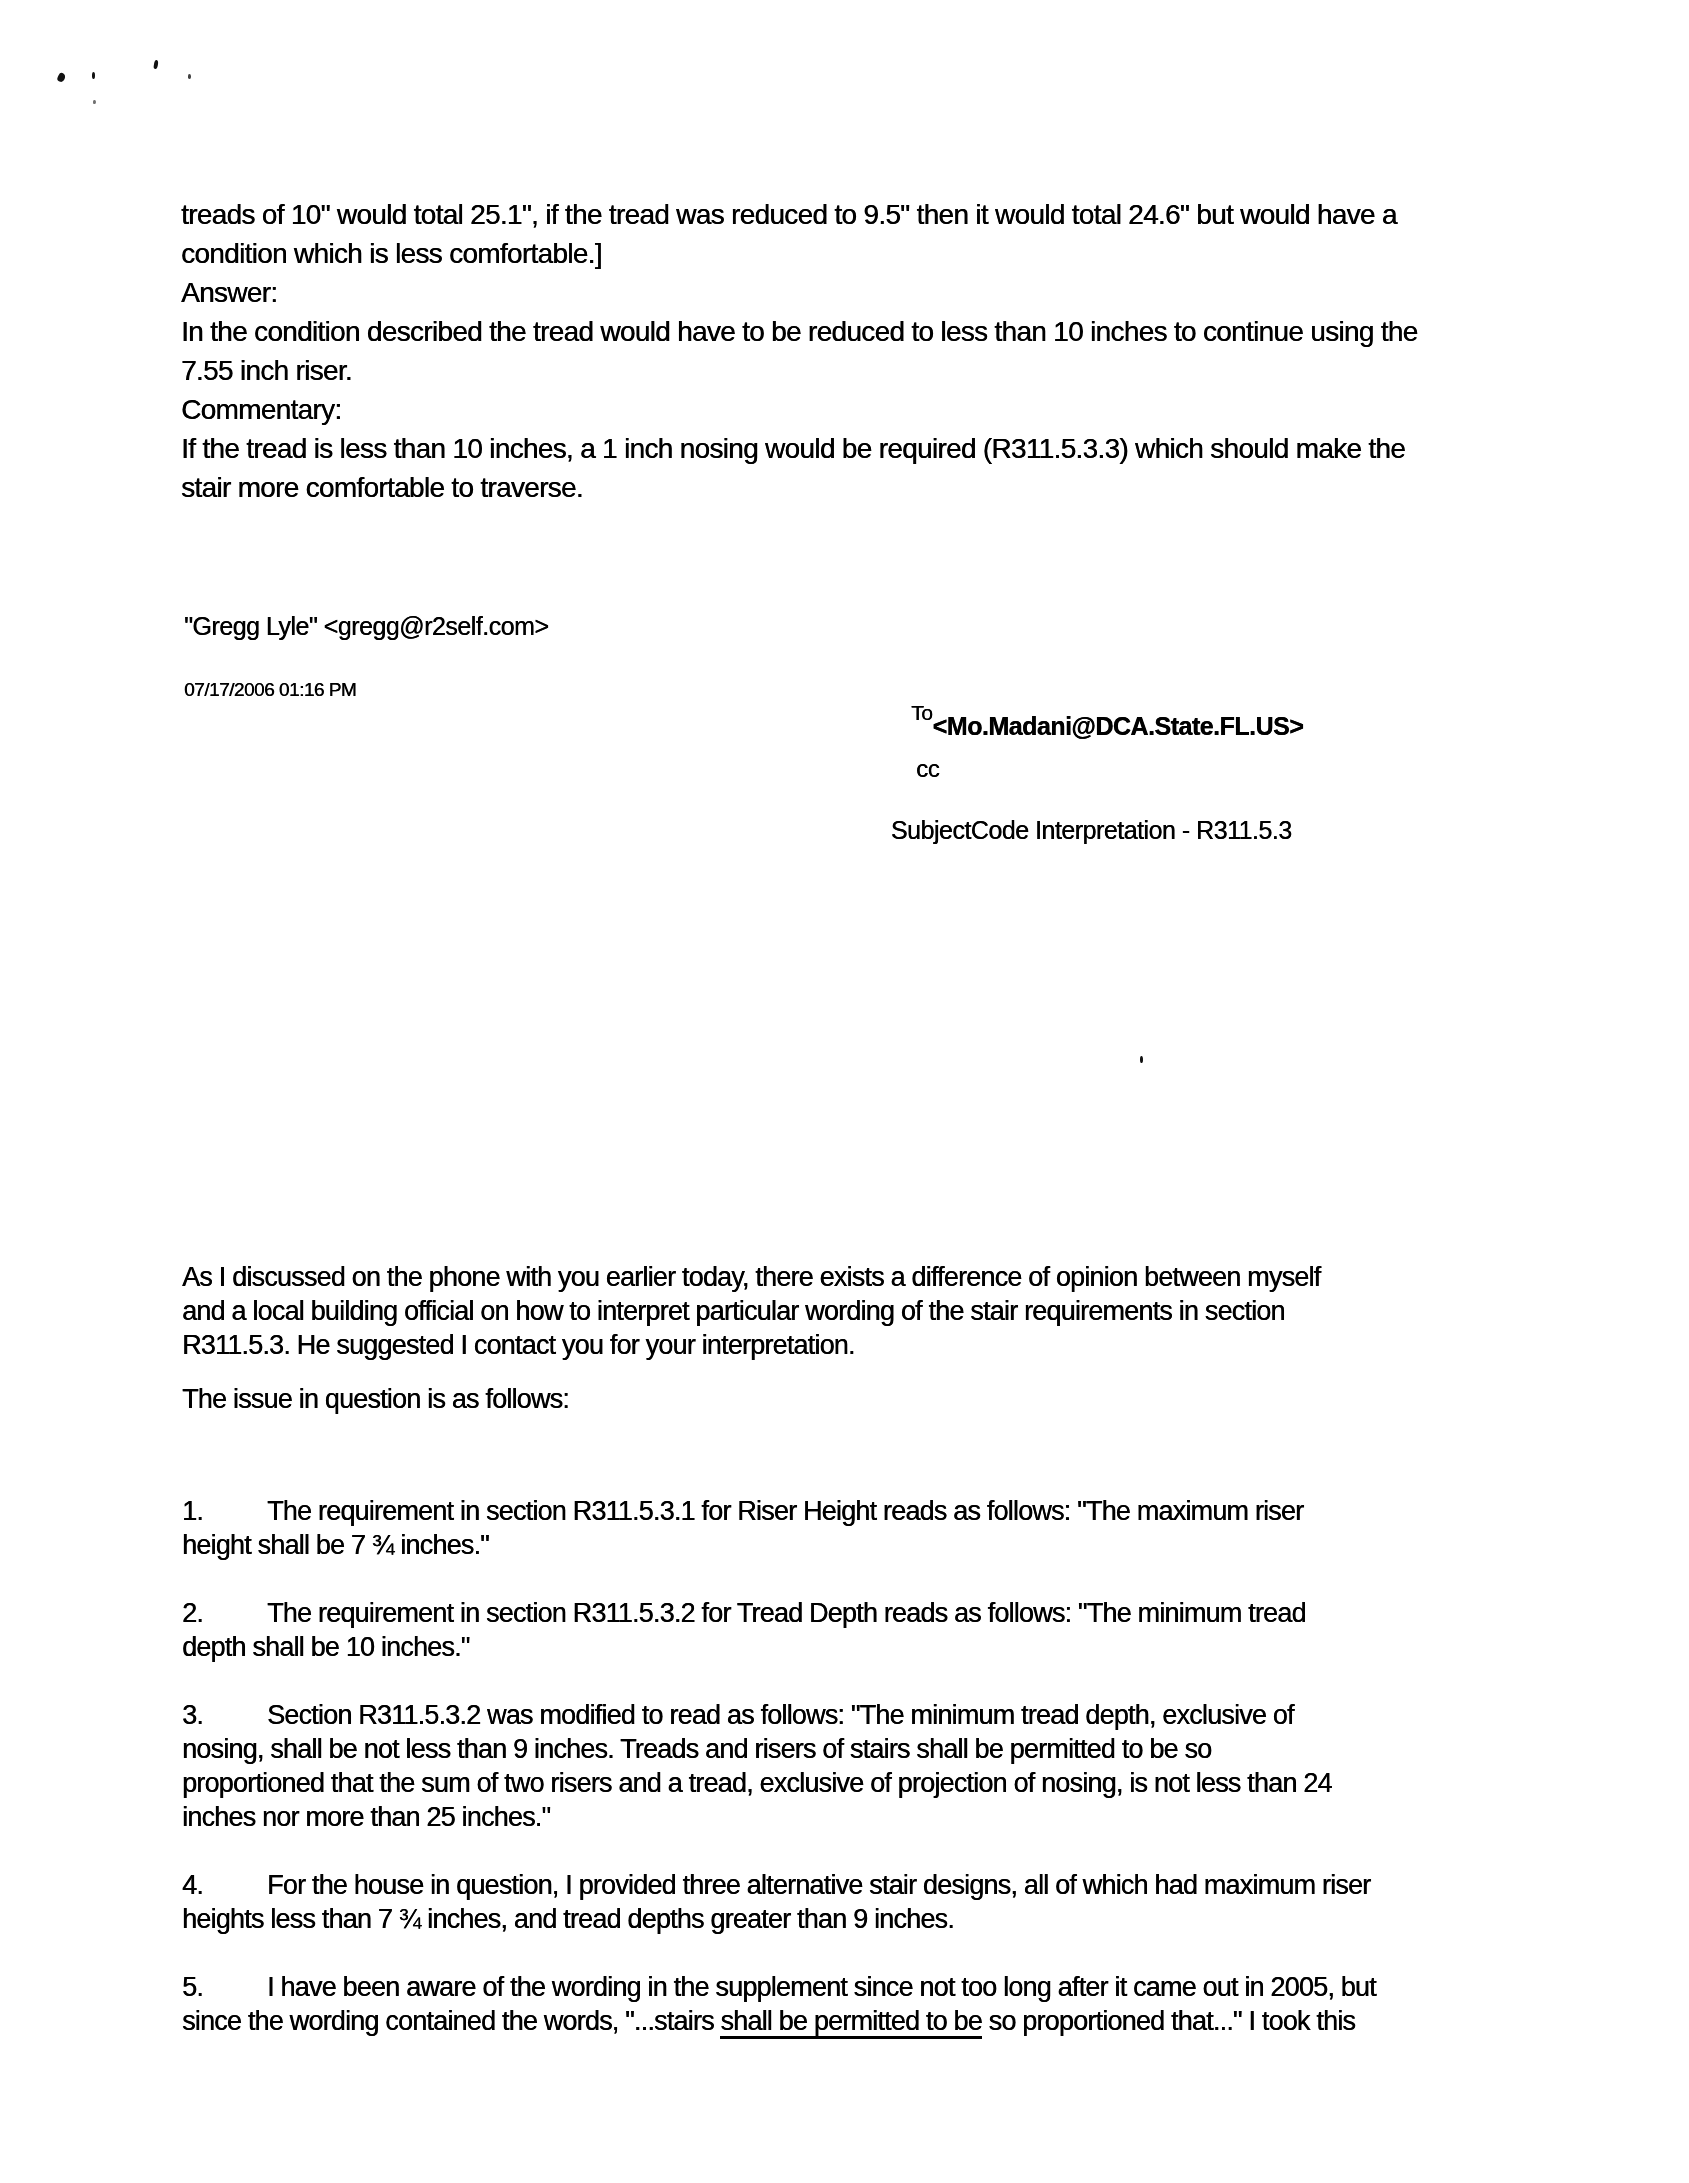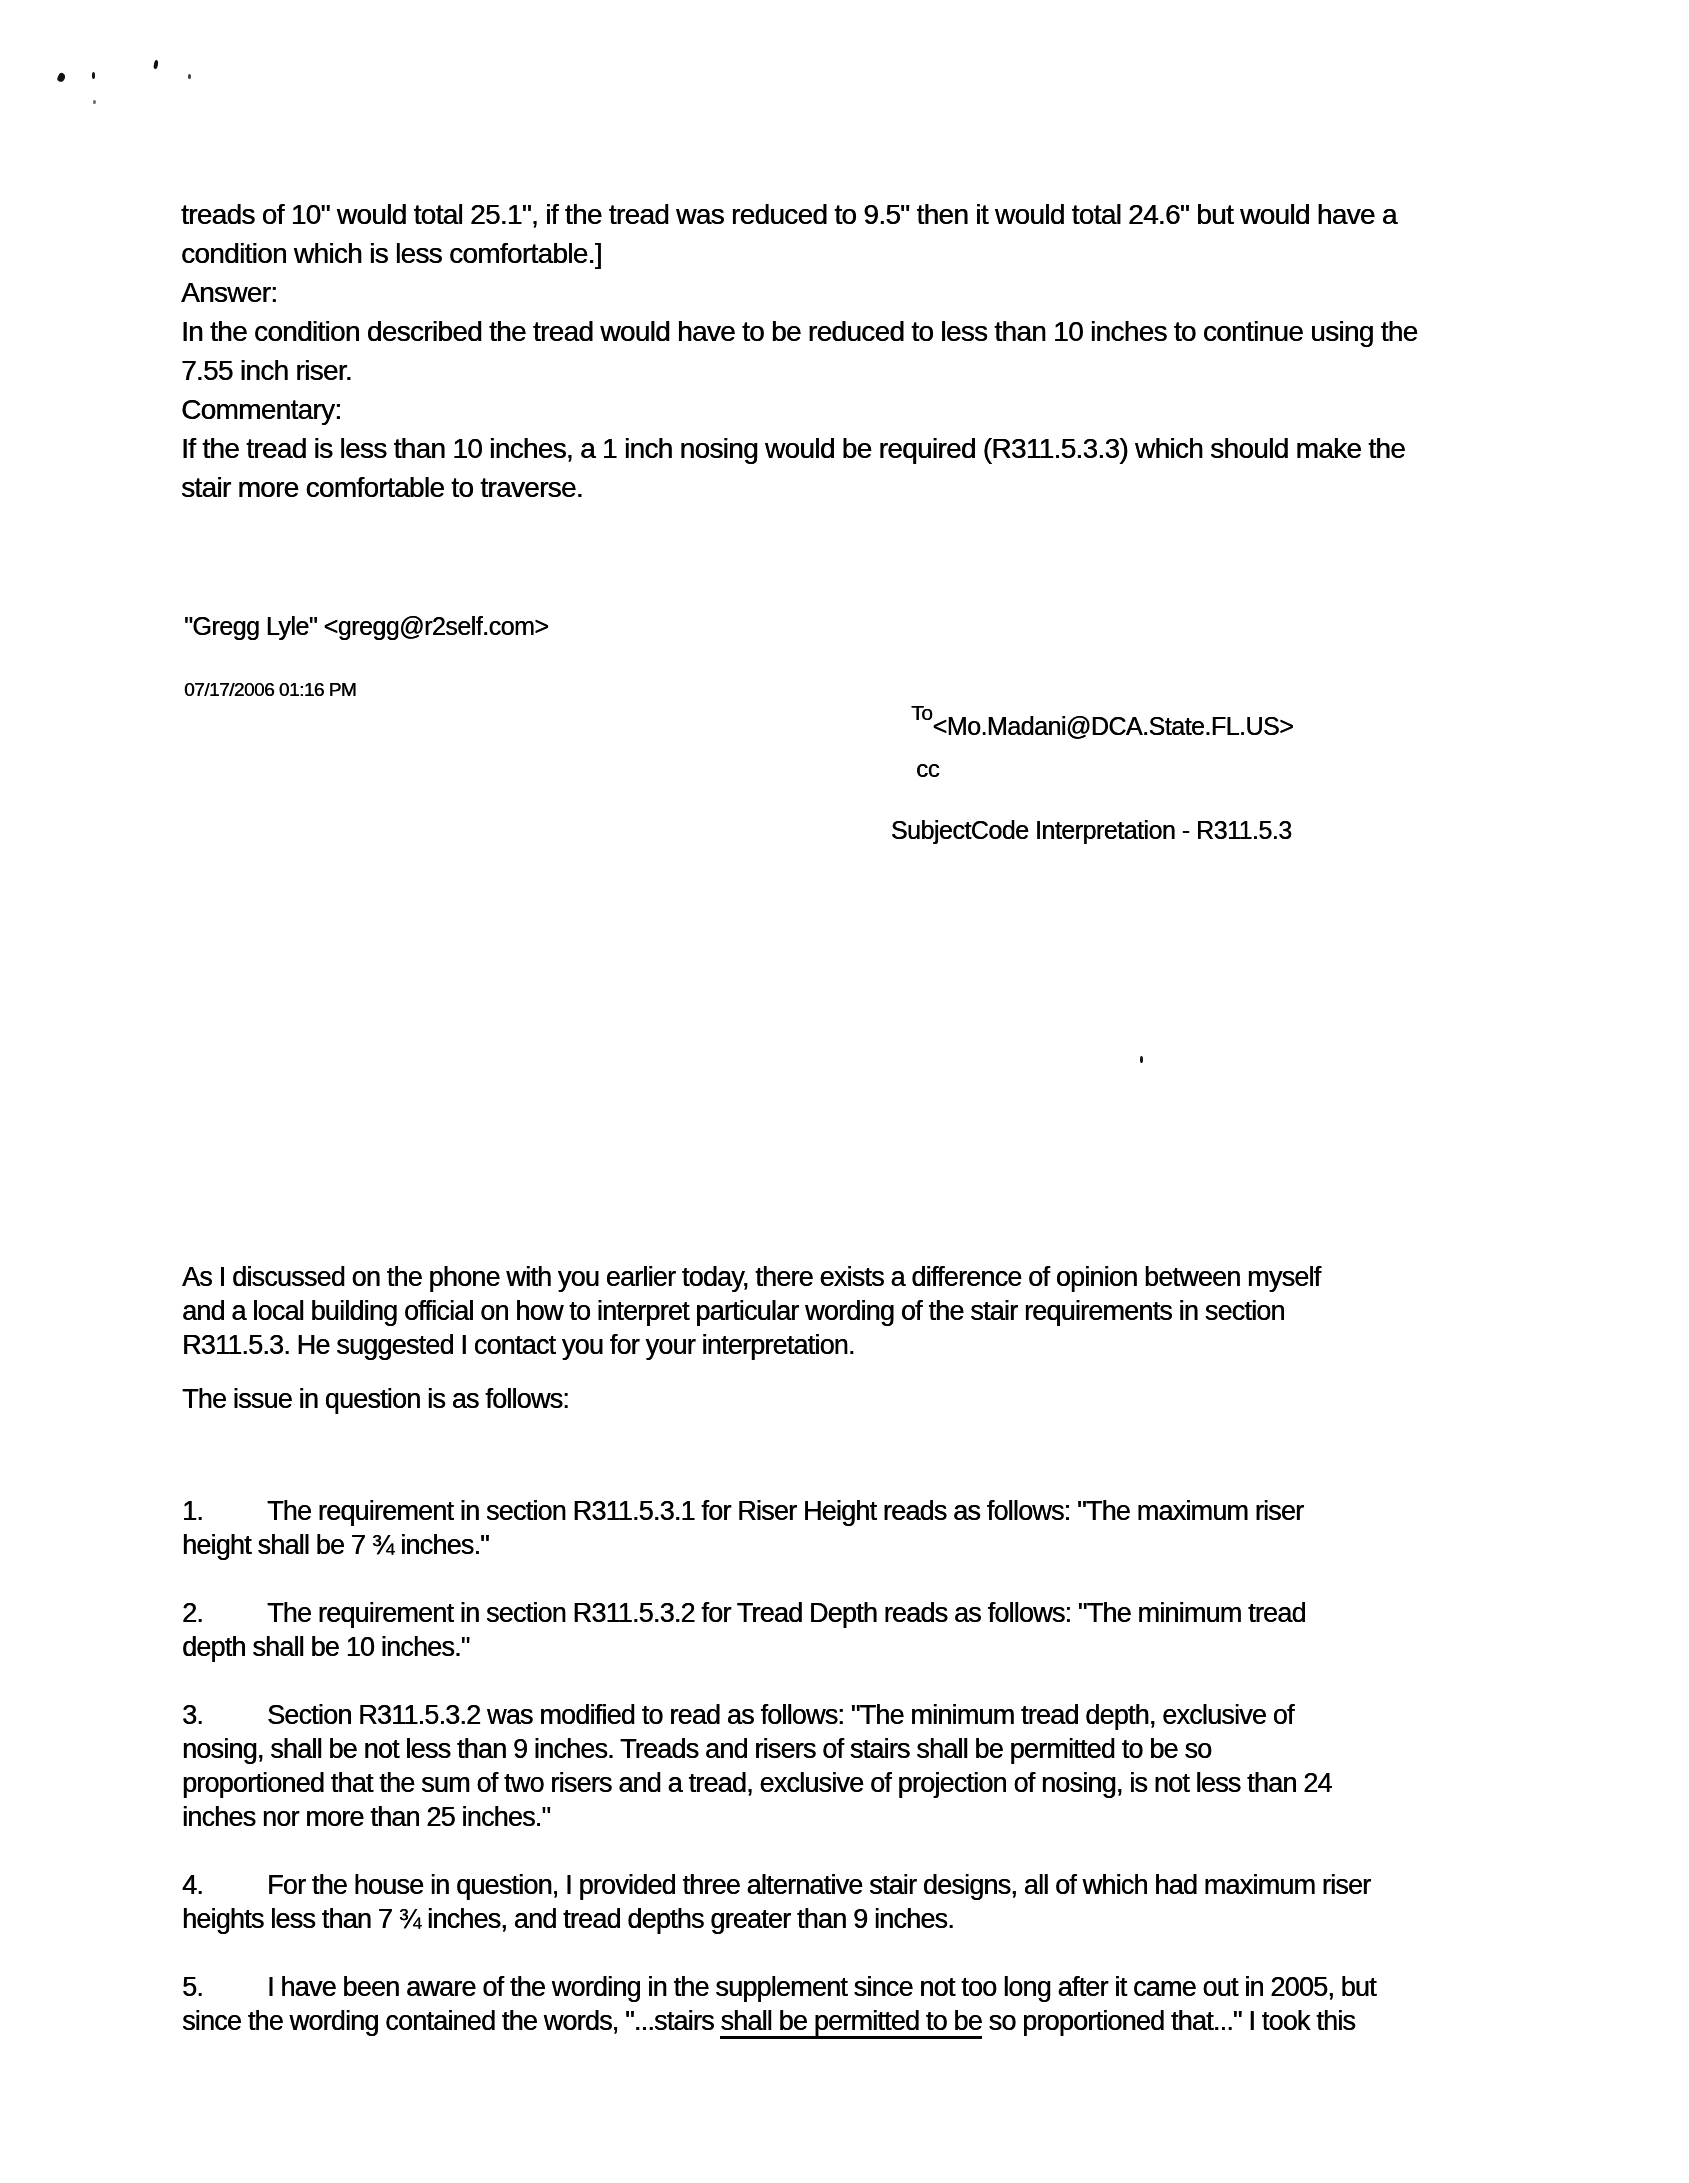--- a/index.html
+++ b/index.html
@@ -56,20 +56,21 @@
   }
   .to-label {
     font-size: 21px;
     letter-spacing: -0.3px;
   }
   .to-value {
     font-size: 25px;
     letter-spacing: -0.5px;
     margin-top: 10.6px;
     white-space: pre;
+    font-weight: bold;
   }
   .cc-line {
     position: absolute;
     left: 916px;
     top: 755px;
     font-size: 24px;
     letter-spacing: -0.3px;
   }
   .subject-row {
     position: absolute;

